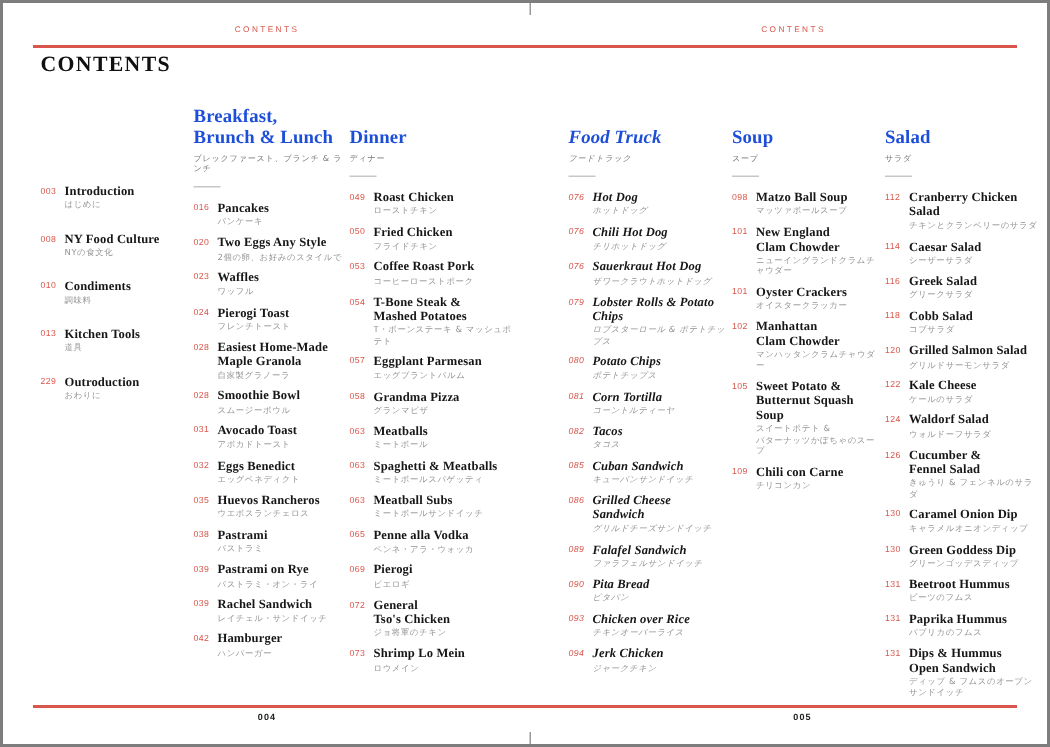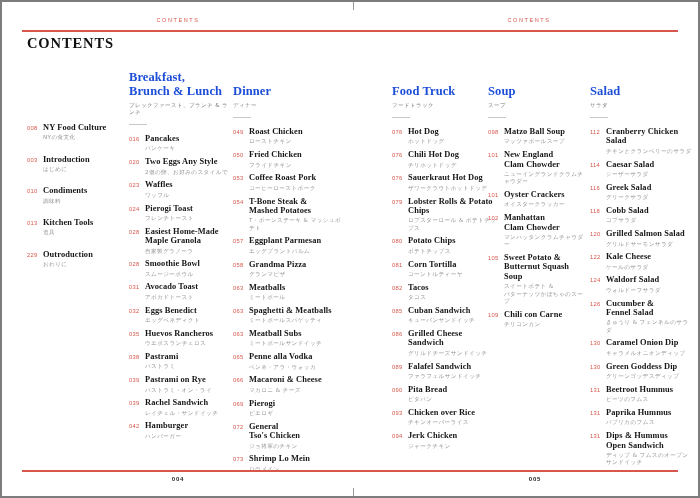--- a/index.html
+++ b/index.html
@@ -65,31 +65,31 @@
   <span class="rh rh-left">CONTENTS</span>
   <span class="rh rh-right">CONTENTS</span>
   <div class="rule rule-top"></div>
   <div class="fold fold-top"></div>
   <div class="fold fold-bottom"></div>
 
   <h1 class="big-title">CONTENTS</h1>
 
   <div class="col-front" id="front-col">
       <div class="item">
+        <span class="num">003</span>
+        <span class="it-body">
+          <span class="it-title">Introduction</span>
+          <span class="it-sub">はじめに</span>
+        </span>
+      </div>
+      <div class="item">
         <span class="num">008</span>
         <span class="it-body">
           <span class="it-title">NY Food Culture</span>
           <span class="it-sub">NYの食文化</span>
-        </span>
-      </div>
-      <div class="item">
-        <span class="num">003</span>
-        <span class="it-body">
-          <span class="it-title">Introduction</span>
-          <span class="it-sub">はじめに</span>
         </span>
       </div>
       <div class="item">
         <span class="num">010</span>
         <span class="it-body">
           <span class="it-title">Condiments</span>
           <span class="it-sub">調味料</span>
         </span>
       </div>
       <div class="item">
@@ -282,27 +282,20 @@
             </span>
           </div>
           <div class="item">
             <span class="num">065</span>
             <span class="it-body">
               <span class="it-title">Penne alla Vodka</span>
               <span class="it-sub">ペンネ・アラ・ウォッカ</span>
             </span>
           </div>
           <div class="item">
-            <span class="num">066</span>
-            <span class="it-body">
-              <span class="it-title">Macaroni &amp; Cheese</span>
-              <span class="it-sub">マカロニ &amp; チーズ</span>
-            </span>
-          </div>
-          <div class="item">
             <span class="num">069</span>
             <span class="it-body">
               <span class="it-title">Pierogi</span>
               <span class="it-sub">ピエロギ</span>
             </span>
           </div>
           <div class="item">
             <span class="num">072</span>
             <span class="it-body">
               <span class="it-title">General
@@ -312,21 +305,21 @@
           </div>
           <div class="item">
             <span class="num">073</span>
             <span class="it-body">
               <span class="it-title">Shrimp Lo Mein</span>
               <span class="it-sub">ロウメイン</span>
             </span>
           </div>
         </div>
       </div>
-      <div class="sec" style="left: 390px; width: 108px;">
+      <div class="sec" style="left: 377px; width: 108px; font-style: italic;">
         <div class="sec-head">
           <div class="sec-title">Food Truck</div>
         </div>
         <div class="sec-sub">フードトラック</div>
         <div class="sec-rule"></div>
         <div class="sec-items">
           <div class="item">
             <span class="num">076</span>
             <span class="it-body">
               <span class="it-title">Hot Dog</span>

